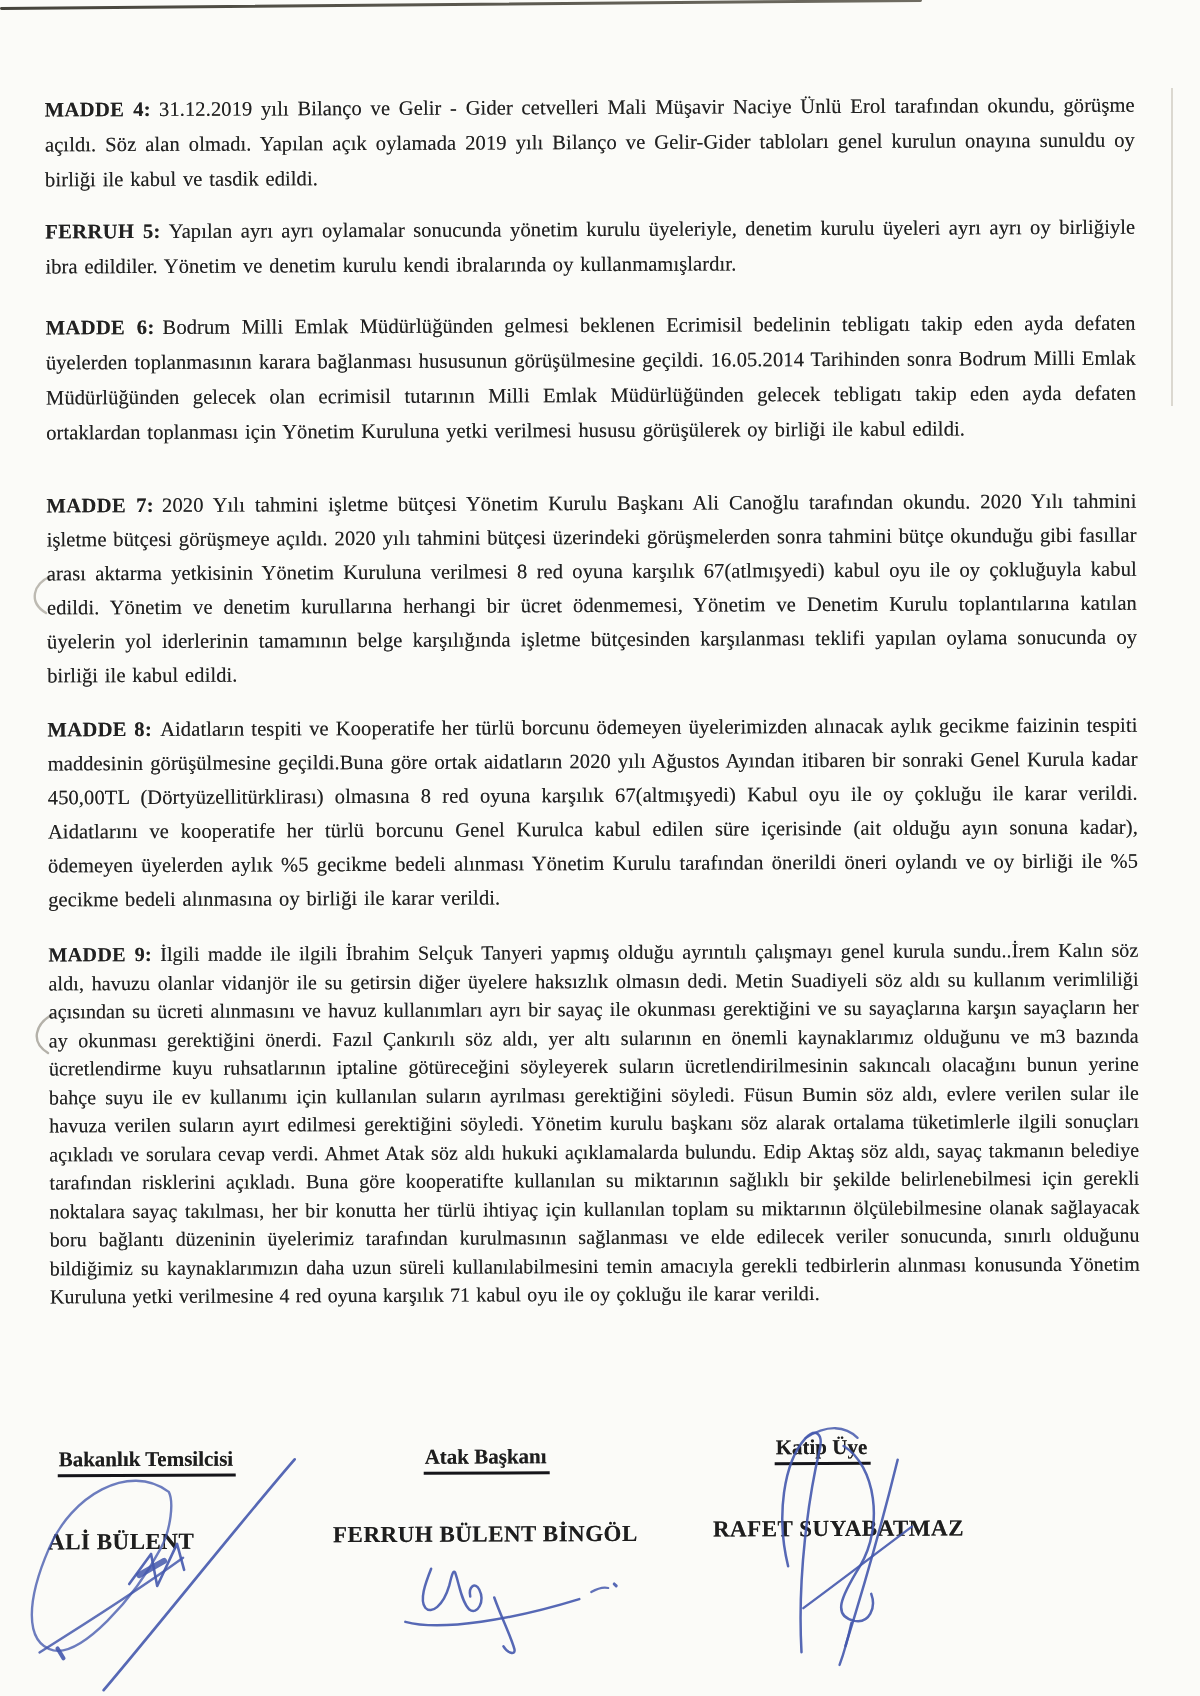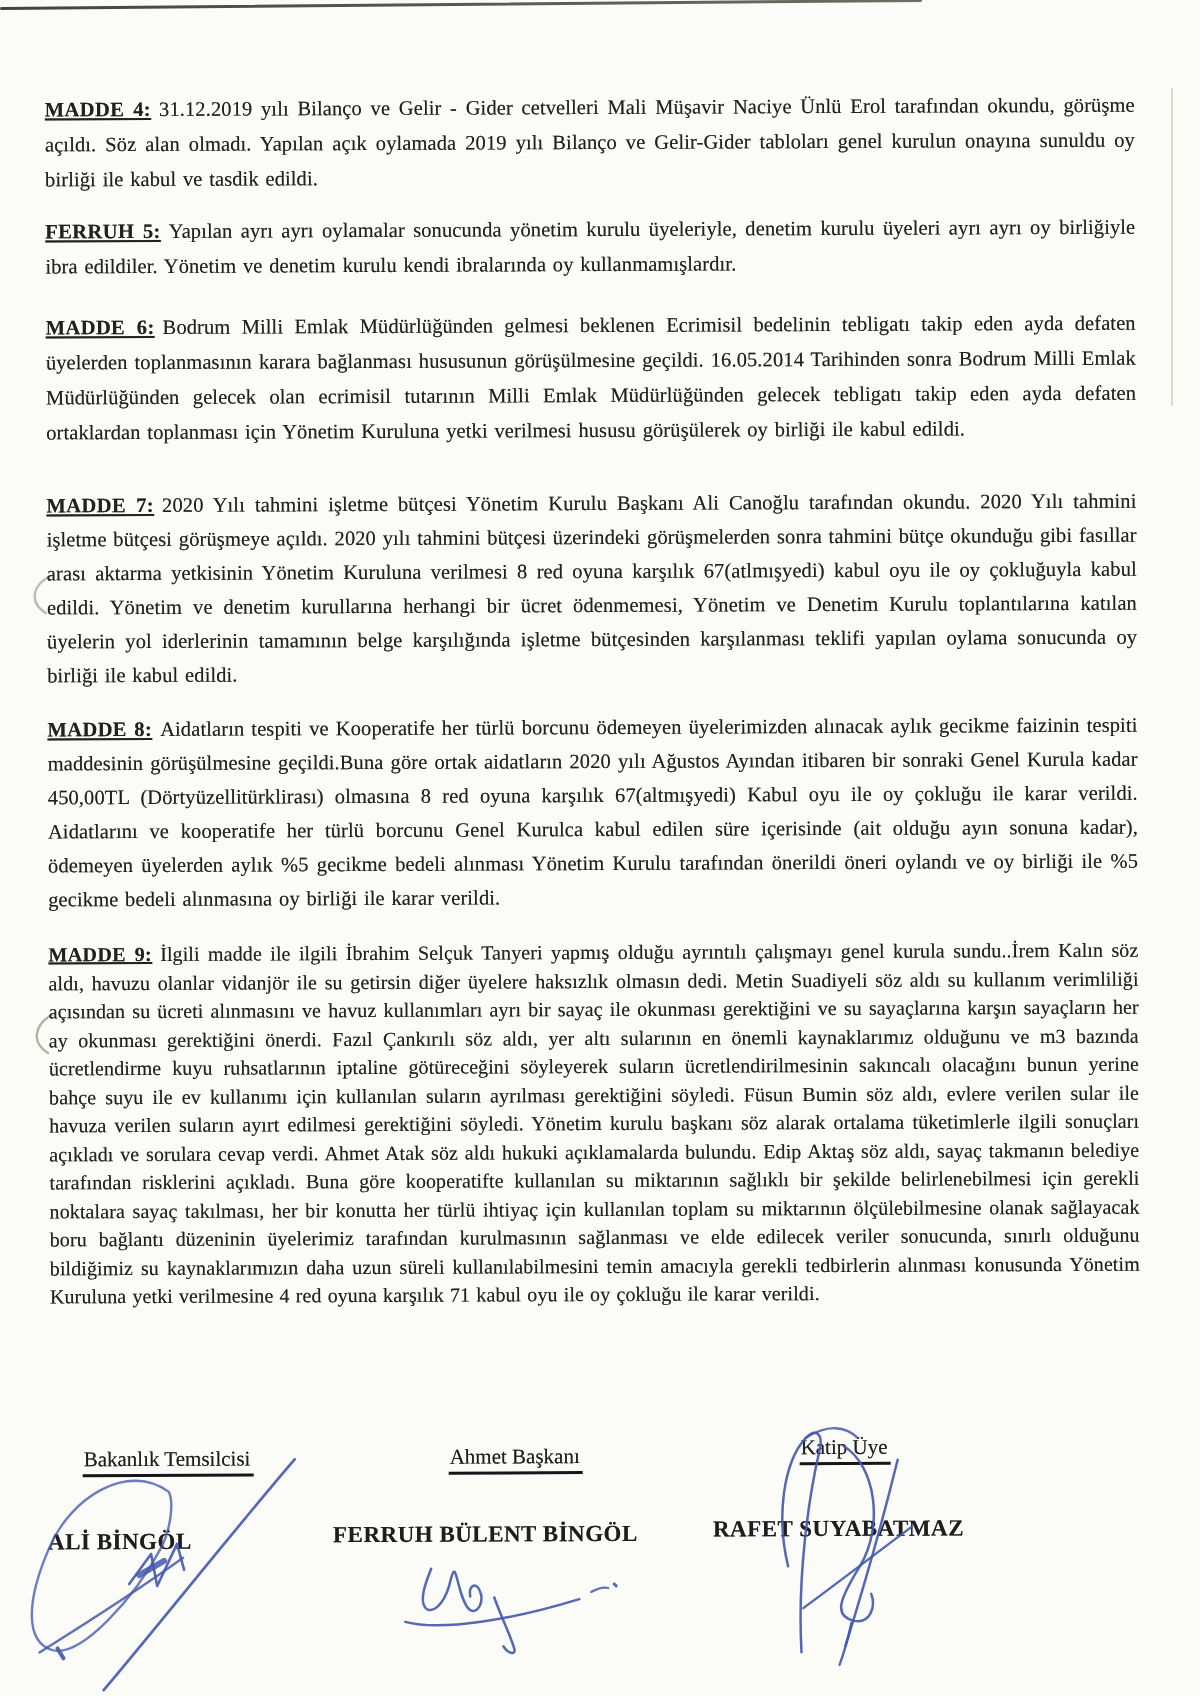--- a/index.html
+++ b/index.html
@@ -13,29 +13,28 @@
   
   .content{position:absolute;inset:0;transform:rotate(-0.25deg);transform-origin:600px 850px;}
 
   .art{
     position:absolute;left:48px;width:1090px;margin:0;
     font-size:20.5px;line-height:35px;text-align:justify;
     letter-spacing:0.1px;word-spacing:1.5px;
     color:#212121;
     text-shadow:0 0 .4px rgba(30,30,30,.55);
   }
-  .art .lbl{font-weight:bold;margin-right:8px;letter-spacing:.4px;text-decoration:underline;}
+  .art .lbl{font-weight:bold;margin-right:8px;letter-spacing:.4px;}
   .art.m7{line-height:34px;}
   .art.m9{font-size:20px;line-height:28.5px;word-spacing:1px;}
 
   .sig-title{
-    position:absolute;font-weight:normal;font-size:21px;white-space:nowrap;
+    position:absolute;font-weight:bold;font-size:21px;white-space:nowrap;
     border-bottom:3.5px solid #15151a;padding:0 3px 2px 1px;
     text-shadow:0 0 .4px rgba(30,30,30,.6);
-    margin-left:25px;
   }
   .sig-name{
     position:absolute;font-weight:bold;font-size:23px;letter-spacing:.5px;
     white-space:nowrap;text-shadow:0 0 .4px rgba(30,30,30,.6);
   }
   .sig-svg{position:absolute;overflow:visible;}
   .sig-svg path{fill:none;stroke:#4458ad;stroke-linecap:round;stroke-linejoin:round;}
 
   .scanline{
     position:absolute;left:0;top:7px;width:922px;height:3px;
@@ -75,24 +74,24 @@
       <span class="lbl">MADDE 7:</span><span>2020 Yılı tahmini işletme bütçesi Yönetim Kurulu Başkanı Ali Canoğlu tarafından okundu. 2020 Yılı tahmini işletme bütçesi görüşmeye açıldı. 2020 yılı tahmini bütçesi üzerindeki görüşmelerden sonra tahmini bütçe okunduğu gibi fasıllar arası aktarma yetkisinin Yönetim Kuruluna verilmesi 8 red oyuna karşılık 67(atlmışyedi) kabul oyu ile oy çokluğuyla kabul edildi. Yönetim ve denetim kurullarına herhangi bir ücret ödenmemesi, Yönetim ve Denetim Kurulu toplantılarına katılan üyelerin yol iderlerinin tamamının belge karşılığında işletme bütçesinden karşılanması teklifi yapılan oylama sonucunda oy birliği ile kabul edildi.</span>
     </p>
     <p class="art m7" style="top:710px">
       <span class="lbl">MADDE 8:</span><span>Aidatların tespiti ve Kooperatife her türlü borcunu ödemeyen üyelerimizden alınacak aylık gecikme faizinin tespiti maddesinin görüşülmesine geçildi.Buna göre ortak aidatların 2020 yılı Ağustos Ayından itibaren bir sonraki Genel Kurula kadar 450,00TL (Dörtyüzellitürklirası) olmasına 8 red oyuna karşılık 67(altmışyedi)  Kabul oyu ile oy çokluğu ile karar verildi. Aidatlarını ve kooperatife her türlü borcunu Genel Kurulca kabul edilen süre içerisinde (ait olduğu ayın sonuna kadar), ödemeyen üyelerden aylık %5 gecikme bedeli alınması Yönetim Kurulu tarafından önerildi öneri oylandı ve oy birliği ile %5 gecikme bedeli alınmasına oy birliği ile karar verildi.</span>
     </p>
     <p class="art m9" style="top:938px">
       <span class="lbl">MADDE 9:</span><span>İlgili madde ile ilgili İbrahim Selçuk Tanyeri yapmış olduğu ayrıntılı çalışmayı genel kurula sundu..İrem Kalın söz aldı, havuzu olanlar vidanjör ile su getirsin diğer üyelere haksızlık olmasın dedi. Metin Suadiyeli söz aldı su kullanım verimliliği açısından su ücreti alınmasını ve havuz kullanımları ayrı bir sayaç ile okunması gerektiğini ve su sayaçlarına karşın sayaçların her ay okunması gerektiğini önerdi. Fazıl Çankırılı söz aldı, yer altı sularının en önemli kaynaklarımız olduğunu ve m3 bazında ücretlendirme kuyu ruhsatlarının iptaline götüreceğini söyleyerek suların ücretlendirilmesinin sakıncalı olacağını bunun yerine bahçe suyu ile ev kullanımı için kullanılan suların ayrılması gerektiğini söyledi.  Füsun Bumin söz aldı, evlere verilen sular ile havuza verilen suların ayırt edilmesi gerektiğini söyledi.  Yönetim kurulu başkanı söz alarak ortalama tüketimlerle ilgili sonuçları açıkladı ve sorulara cevap verdi. Ahmet Atak söz aldı hukuki açıklamalarda bulundu. Edip Aktaş söz aldı, sayaç takmanın belediye tarafından risklerini açıkladı. Buna göre kooperatifte  kullanılan su miktarının sağlıklı bir şekilde belirlenebilmesi için gerekli noktalara sayaç takılması, her bir konutta her türlü ihtiyaç için kullanılan toplam su miktarının ölçülebilmesine olanak sağlayacak boru bağlantı düzeninin üyelerimiz tarafından kurulmasının sağlanması ve elde edilecek veriler sonucunda, sınırlı olduğunu bildiğimiz su kaynaklarımızın daha uzun süreli kullanılabilmesini temin amacıyla gerekli tedbirlerin alınması konusunda Yönetim Kuruluna yetki verilmesine 4 red oyuna karşılık 71 kabul oyu ile oy  çokluğu ile karar verildi.</span>
     </p>
 
     <div class="sig-title" style="left:55px;top:1445px;">Bakanlık Temsilcisi</div>
-    <div class="sig-title" style="left:421px;top:1444px;">Ahmet Başkanı</div>
+    <div class="sig-title" style="left:421px;top:1444px;">Atak Başkanı</div>
     <div class="sig-title" style="left:772px;top:1436px;">Katip Üye</div>
 
-    <div class="sig-name" style="left:45px;top:1527px;">ALİ BİNGÖL</div>
+    <div class="sig-name" style="left:45px;top:1527px;">ALİ BÜLENT</div>
     <div class="sig-name" style="left:330px;top:1521px;">FERRUH BÜLENT BİNGÖL</div>
     <div class="sig-name" style="left:710px;top:1517px;">RAFET SUYABATMAZ</div>
 
     <svg class="sig-svg" style="left:8px;top:1440px;" width="300" height="256" viewBox="0 0 300 256">
       <path d="M158 50 C118 20 60 54 38 106 C16 156 12 200 42 208 C70 214 122 158 150 106 C160 87 163 60 158 50" stroke-width="2.4" opacity="0.78"></path>
       <path d="M284 18 C230 80 150 180 92 248" stroke-width="2.7" opacity="0.9"></path>
       <path d="M28 210 C70 184 130 146 172 116" stroke-width="2.4" opacity="0.85"></path>
       <path d="M118 142 L140 112 L146 144 L166 102 L173 128" stroke-width="2.6" opacity="0.9"></path>
       <path d="M128 133 L153 119" stroke-width="6" opacity="0.85"></path>
       <path d="M46 206 L52 216" stroke-width="4" opacity="0.9"></path>

